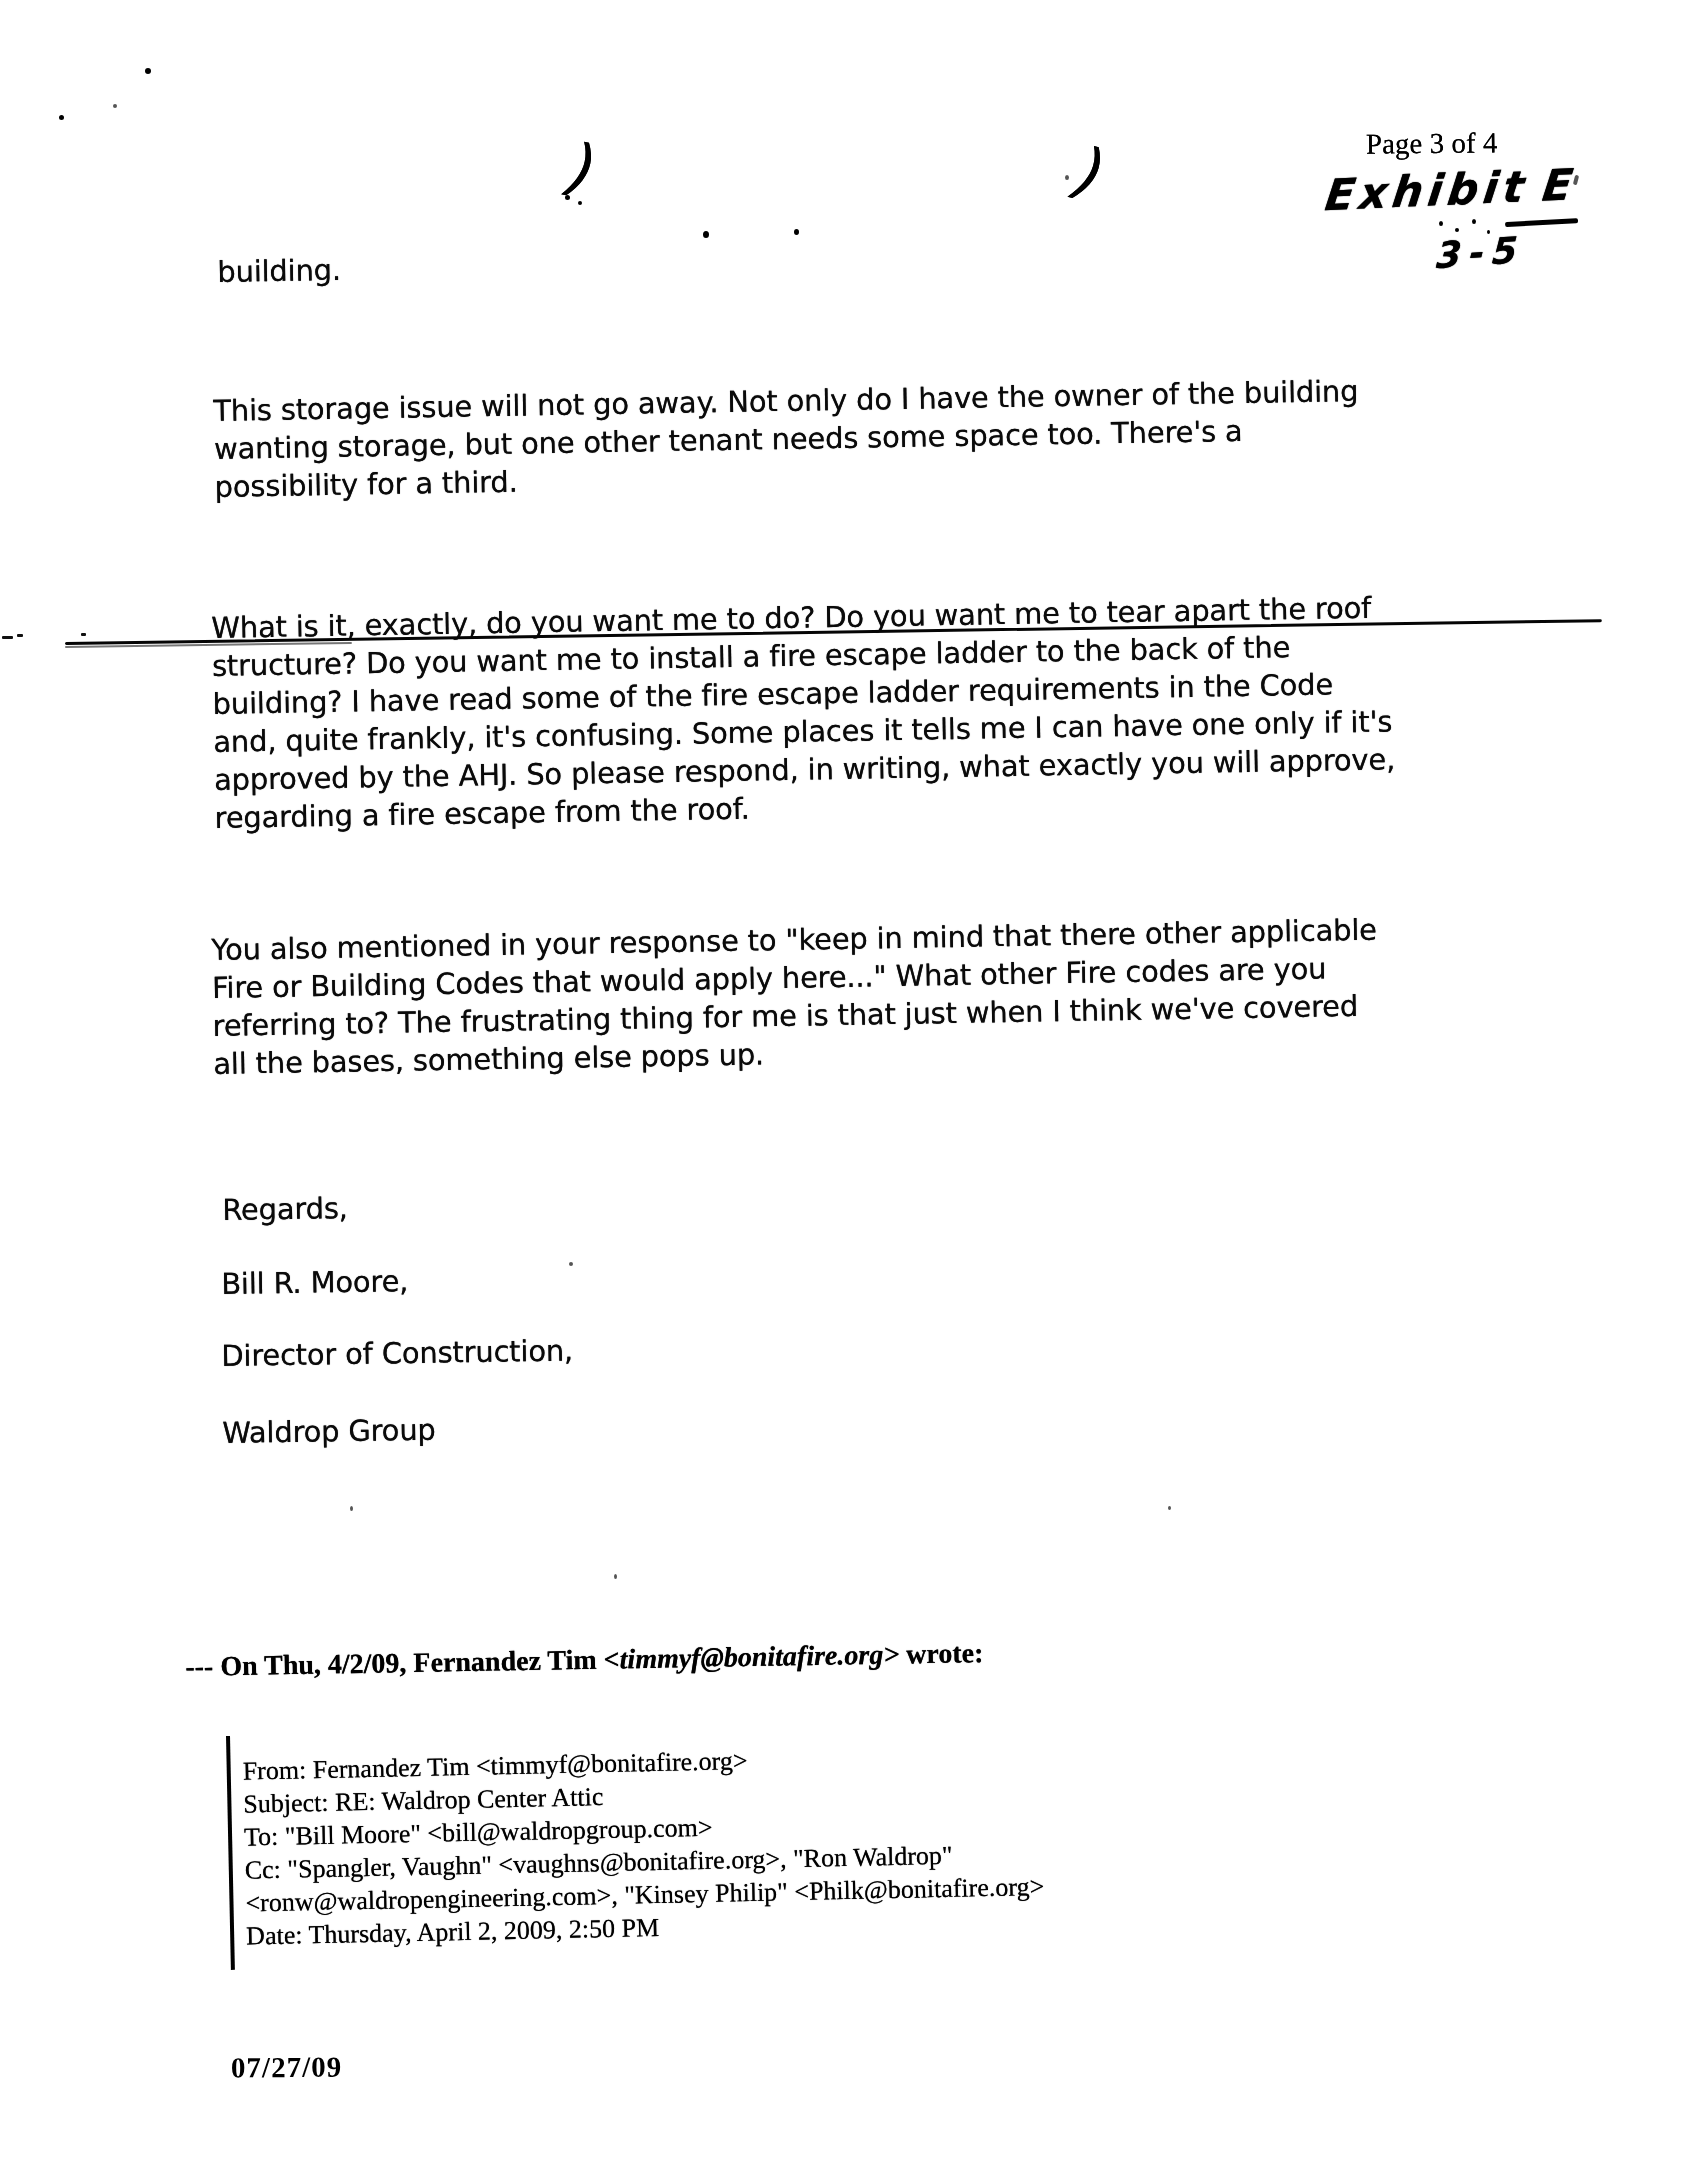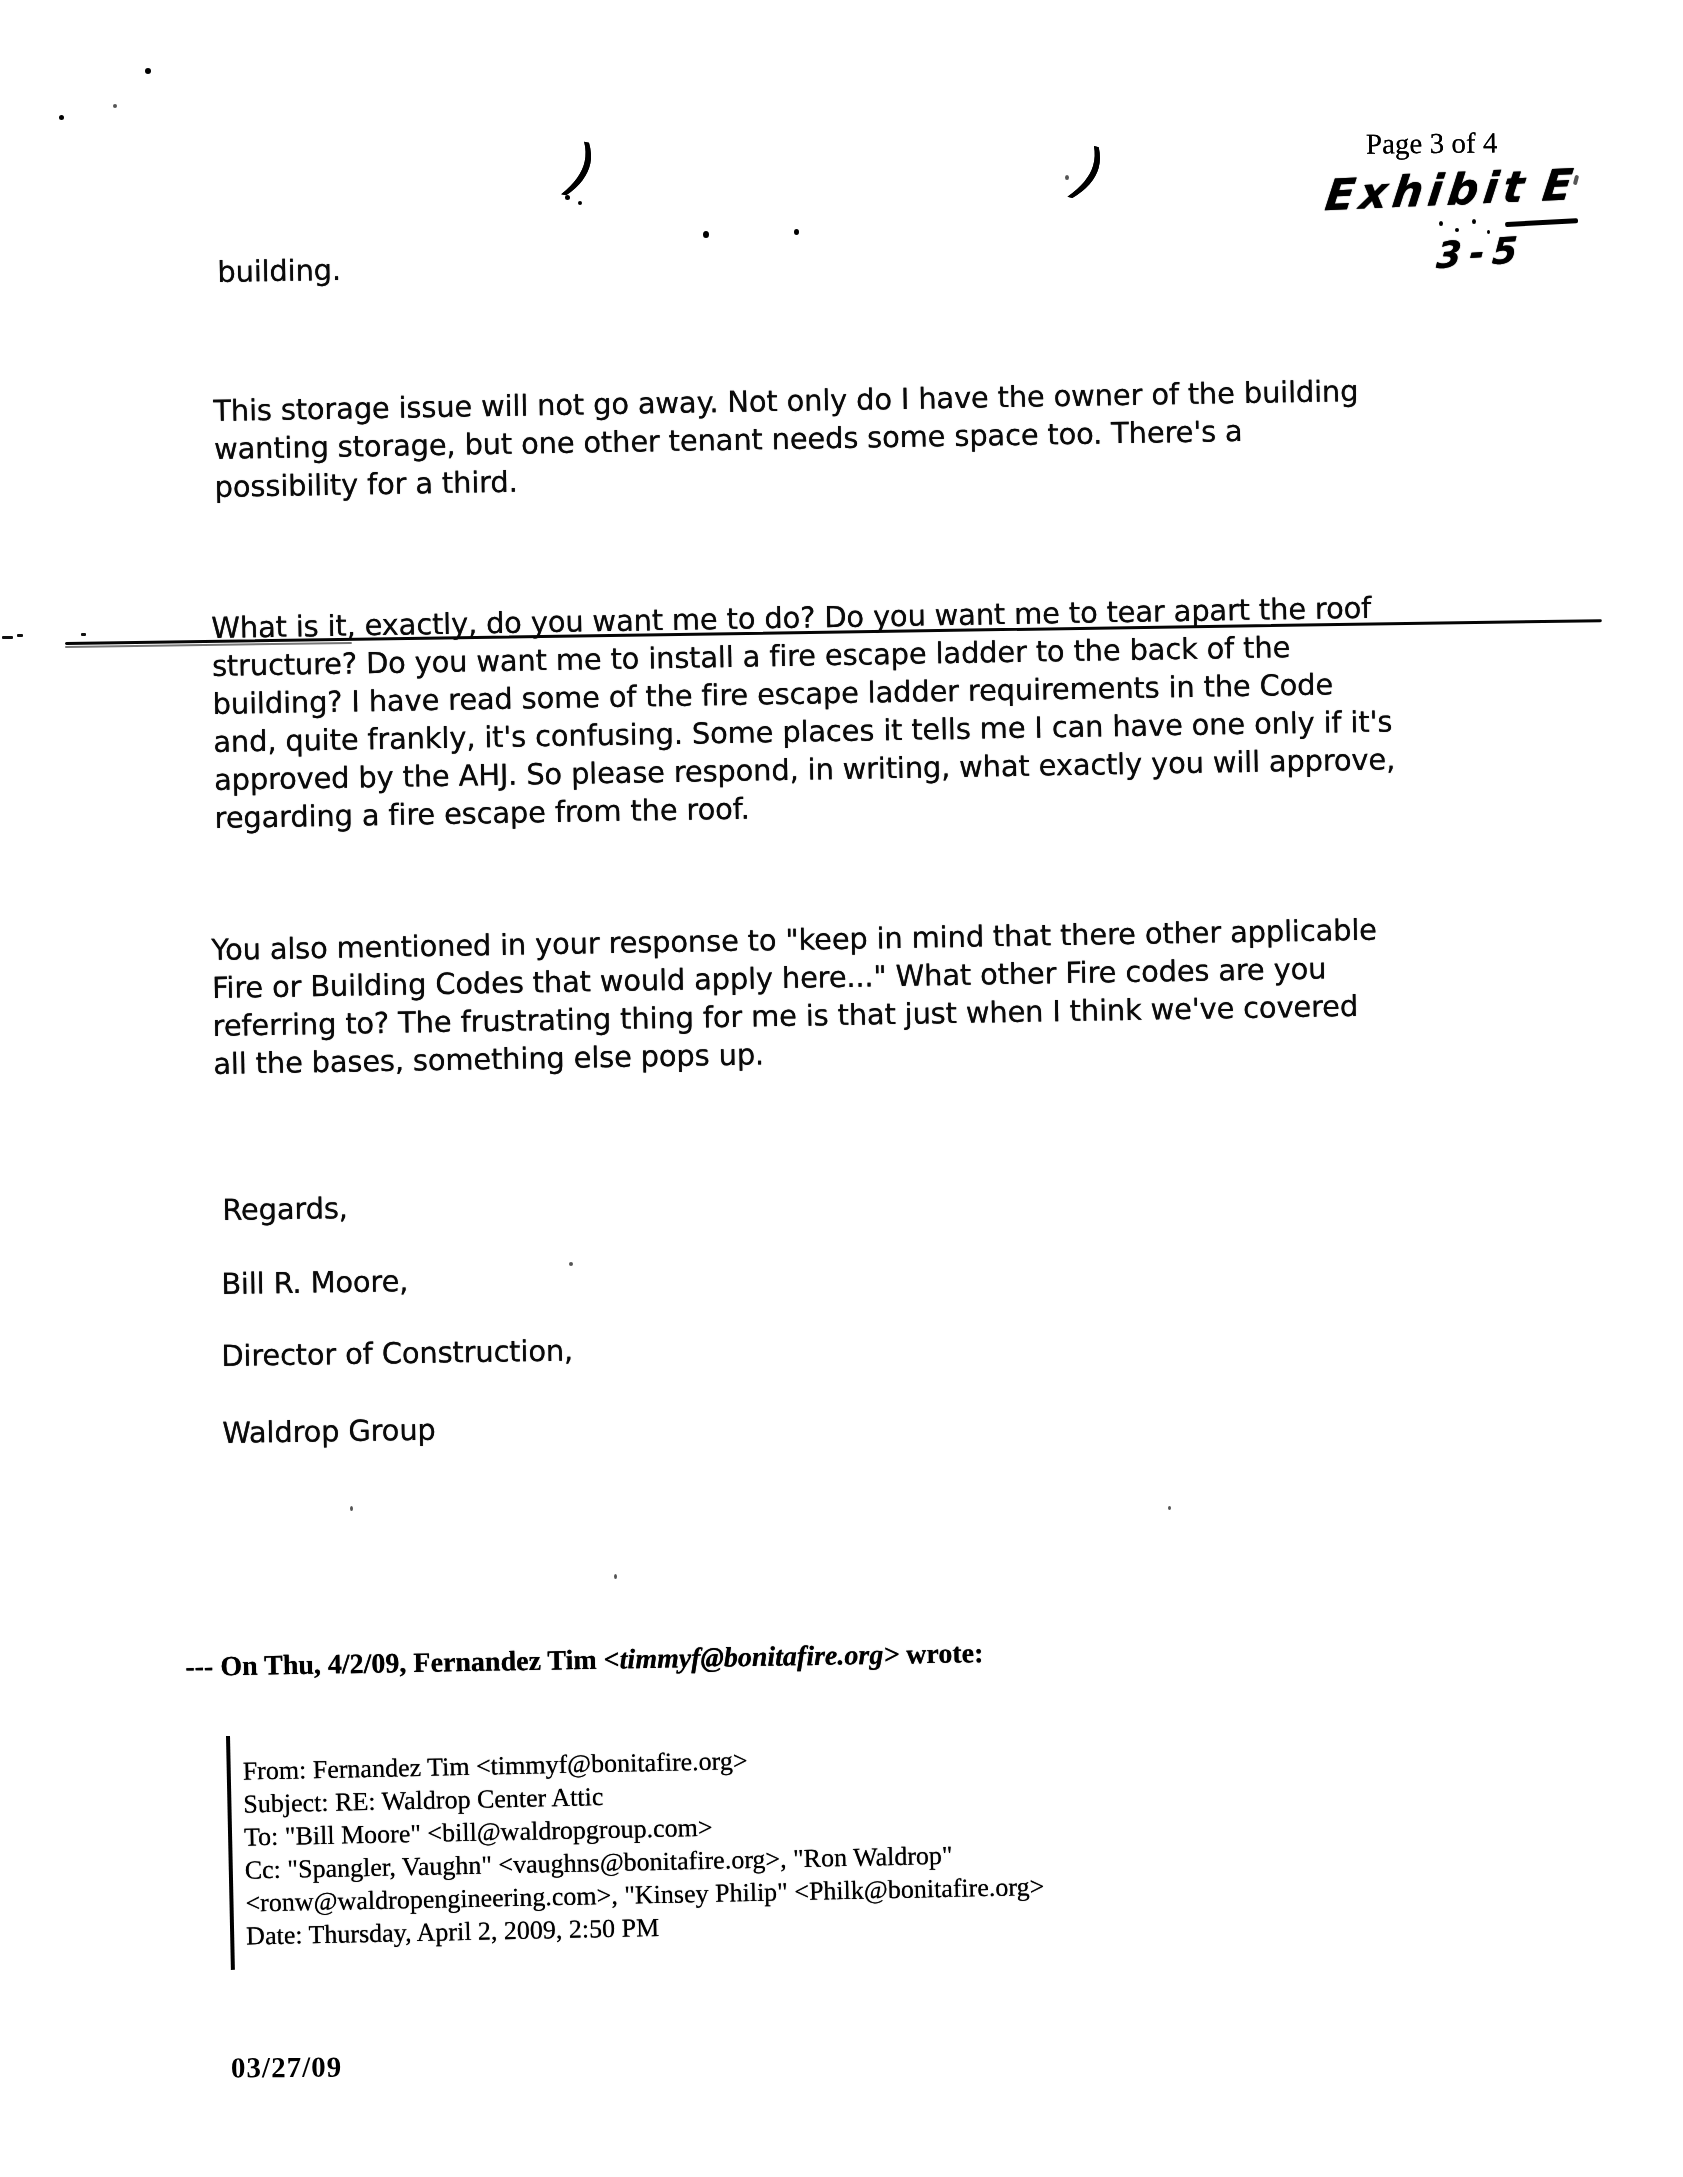--- a/index.html
+++ b/index.html
@@ -152,16 +152,16 @@
 
   <div class="quote-block">
     <div>From: Fernandez Tim &lt;timmyf@bonitafire.org&gt;</div>
     <div>Subject: RE: Waldrop Center Attic</div>
     <div>To: "Bill Moore" &lt;bill@waldropgroup.com&gt;</div>
     <div>Cc: "Spangler, Vaughn" &lt;vaughns@bonitafire.org&gt;, "Ron Waldrop"</div>
     <div>&lt;ronw@waldropengineering.com&gt;, "Kinsey Philip" &lt;Philk@bonitafire.org&gt;</div>
     <div>Date: Thursday, April 2, 2009, 2:50 PM</div>
   </div>
 
-  <div class="footer-date">03/27/09</div>
+  <div class="footer-date">07/27/09</div>
 
 </div>
 
 
 </body></html>

